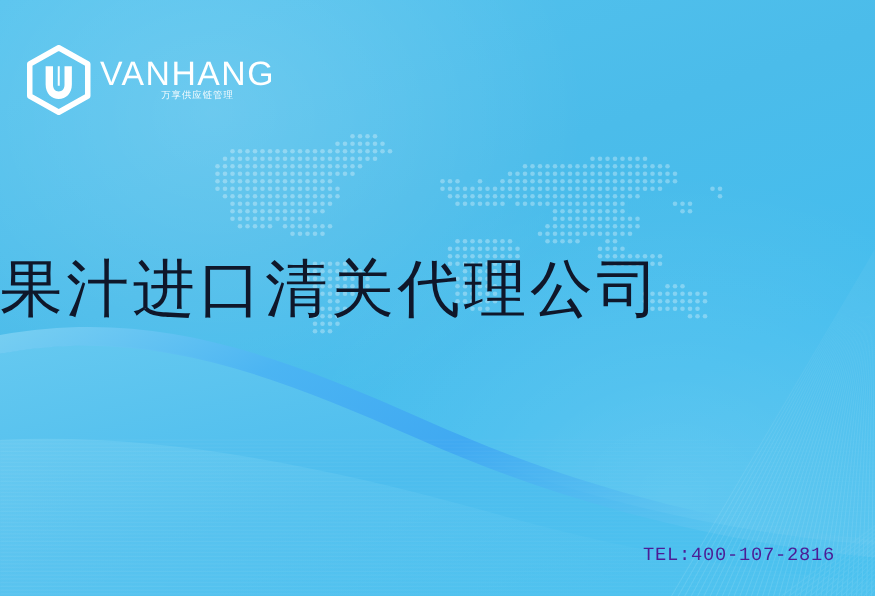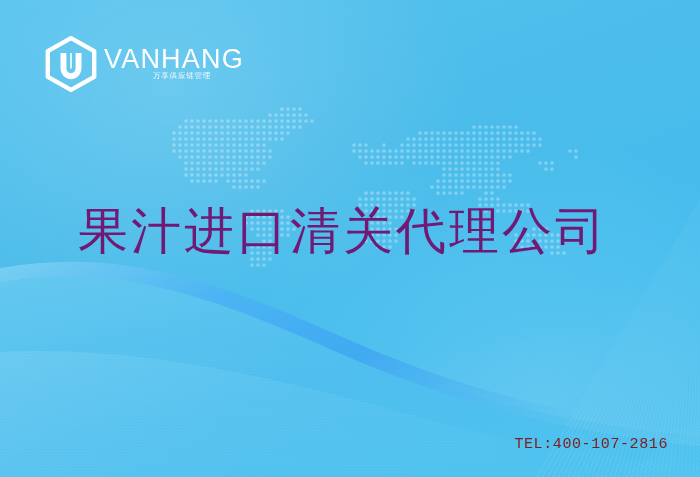--- a/index.html
+++ b/index.html
@@ -57,21 +57,21 @@
     left: 0;
     top: 0;
     width: 700px;
     height: 477px;
     pointer-events: none;
   }
 
   
   .logo {
     position: absolute;
-    left: 44px;
+    left: 20px;
     top: 36px;
     display: flex;
     align-items: center;
     height: 56px;
   }
   .logo-mark {
     width: 54px;
     height: 56px;
     flex: 0 0 auto;
   }
@@ -106,39 +106,39 @@
     opacity: 0.95;
     margin-left: 32px;
   }
 
   
   .headline {
     position: absolute;
     left: 0;
     right: 14px;
     top: 203px;
-    text-align: center;
+    text-align: left;
     font-family: "DejaVu Sans", sans-serif;
     font-size: 50px;
     font-weight: 400;
     letter-spacing: 3px;
-    color: #701a75;
+    color: #0f172a;
     line-height: 1.12;
     white-space: nowrap;
   }
 
   
   .tel {
     position: absolute;
     right: 32px;
     bottom: 24px;
     font-family: "Liberation Mono", "DejaVu Sans Mono", monospace;
     font-size: 15px;
     letter-spacing: 0.6px;
-    color: #7f1d1d;
+    color: #4c1d95;
     white-space: nowrap;
   }
 </style>
 </head>
 <body>
 
 <div id="banner">
 
   <div class="bg-base"></div>
   <div class="bg-glow-tl"></div>

